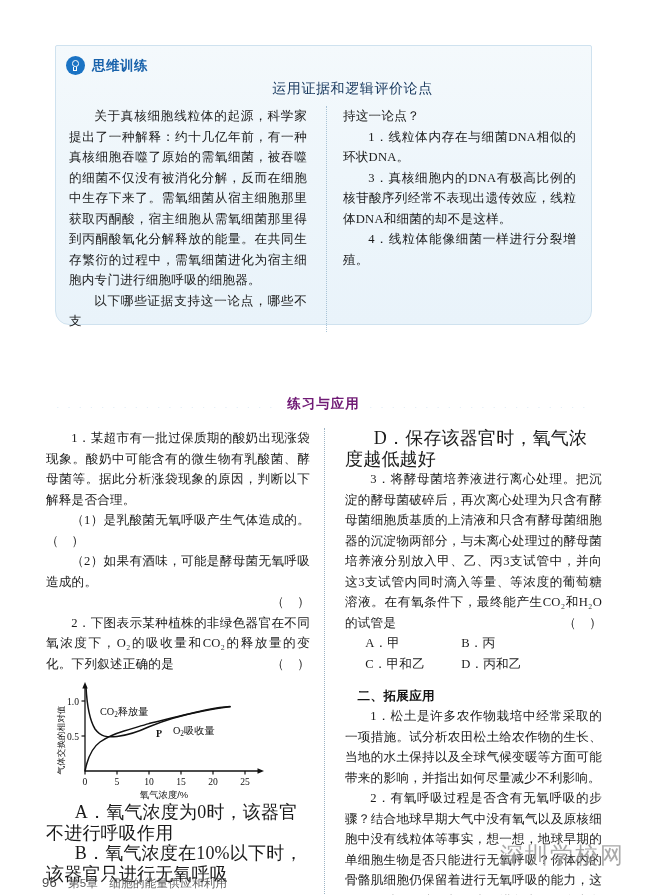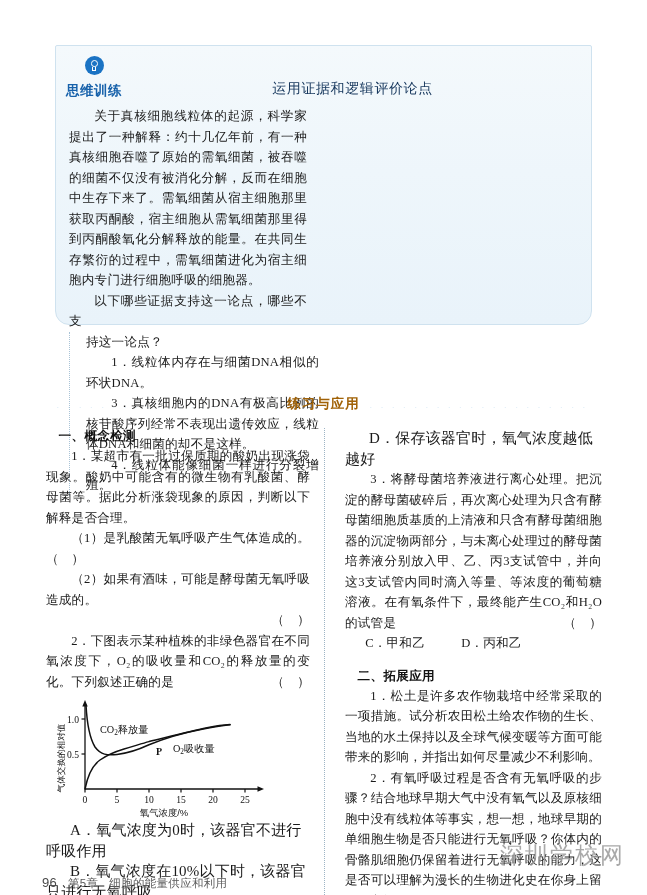--- a/index.html
+++ b/index.html
@@ -33,21 +33,20 @@
     border-radius: 2px 2px 14px 14px;
     box-sizing: border-box;
   }
   .callout-head {
     position: absolute;
     left: 10px;
     top: 10px;
     display: flex;
     align-items: center;
     gap: 7px;
-    flex-direction: column;
   }
   .bulb-icon {
     width: 19px;
     height: 19px;
     border-radius: 50%;
     background: #1a73c4;
     display: inline-block;
     position: relative;
     flex: none;
   }
@@ -93,22 +92,21 @@
     font-size: 14px;
     color: #15365c;
     letter-spacing: 0.6px;
   }
   .callout-body {
     position: absolute;
     left: 13px;
     top: 60px;
     right: 11px;
     display: flex;
-    gap: 0px;
-    flex-direction: column;
+    gap: 7px;
   }
   .callout-col {
     width: 250px;
     box-sizing: border-box;
   }
   .callout-col.left { padding-right: 12px; }
   .callout-col.right {
     padding-left: 16px;
     border-left: 1px dotted #a9c3d6;
   }
@@ -136,21 +134,21 @@
   }
   .wave {
     flex: 1 1 auto;
     height: 8px;
     overflow: hidden;
   }
   .ex-divider-title {
     font-family: "Liberation Sans", "DejaVu Sans", sans-serif;
     font-weight: bold;
     font-size: 13.5px;
-    color: #a16207;
+    color: #701a75;
     letter-spacing: 1px;
     white-space: nowrap;
   }
 
   .ex-body {
     position: absolute;
     left: 46px;
     top: 428px;
     width: 556px;
     display: flex;
@@ -167,21 +165,21 @@
   .sec-head {
     font-family: "Liberation Sans", "DejaVu Sans", sans-serif;
     font-weight: bold;
     font-size: 12.6px;
     color: #111;
     margin: 0 0 1px 0;
     text-indent: 1em;
     letter-spacing: 0.3px;
   }
   .opt {
-    font-size: 15px;
+    font-size: 18px;
     line-height: 20.5px;
     color: #1a1a1a;
     text-indent: 1.6em;
     margin: 0;
     letter-spacing: 0.2px;
   }
   .opt-row {
     display: flex;
     font-size: 12.6px;
     line-height: 20.5px;
@@ -260,21 +258,20 @@
     <div class="wave">
       <svg width="100%" height="8" viewBox="0 0 200 8" preserveAspectRatio="none" xmlns="http://www.w3.org/2000/svg">
         <path d="M0,4 Q2.5,0.5 5,4 T10,4 T15,4 T20,4 T25,4 T30,4 T35,4 T40,4 T45,4 T50,4 T55,4 T60,4 T65,4 T70,4 T75,4 T80,4 T85,4 T90,4 T95,4 T100,4 T105,4 T110,4 T115,4 T120,4 T125,4 T130,4 T135,4 T140,4 T145,4 T150,4 T155,4 T160,4 T165,4 T170,4 T175,4 T180,4 T185,4 T190,4 T195,4 T200,4" fill="none" stroke="#7fb4dd" stroke-width="0.9"></path>
       </svg>
     </div>
   </div>
 
   <div class="ex-body">
 
     <div class="ex-col left">
-      <p class="sec-head">一、概念检测</p>
       <p class="cn-p">1．某超市有一批过保质期的酸奶出现涨袋现象。酸奶中可能含有的微生物有乳酸菌、酵母菌等。据此分析涨袋现象的原因，判断以下解释是否合理。</p>
       <p class="cn-p">（1）是乳酸菌无氧呼吸产生气体造成的。（　）</p>
       <p class="cn-p">（2）如果有酒味，可能是酵母菌无氧呼吸造成的。</p>
       <p class="cn-p noindent" style="text-align:right;">（　）</p>
       <p class="cn-p">2．下图表示某种植株的非绿色器官在不同氧浓度下，O₂的吸收量和CO₂的释放量的变化。下列叙述正确的是</p>
       <p class="cn-p noindent" style="text-align:right;margin-top:-20.5px;">（　）</p>
 
       <div class="figure">
         <svg class="chart-svg" width="218" height="122" viewBox="0 0 218 122" xmlns="http://www.w3.org/2000/svg">
 
@@ -319,20 +316,24 @@
       <p class="opt">A．氧气浓度为0时，该器官不进行呼吸作用</p>
       <p class="opt">B．氧气浓度在10%以下时，该器官只进行无氧呼吸</p>
 
     </div>
 
     <div class="ex-col right">
       <p class="opt">D．保存该器官时，氧气浓度越低越好</p>
       <p class="cn-p">3．将酵母菌培养液进行离心处理。把沉淀的酵母菌破碎后，再次离心处理为只含有酵母菌细胞质基质的上清液和只含有酵母菌细胞器的沉淀物两部分，与未离心处理过的酵母菌培养液分别放入甲、乙、丙3支试管中，并向这3支试管内同时滴入等量、等浓度的葡萄糖溶液。在有氧条件下，最终能产生CO₂和H₂O的试管是</p>
       <p class="cn-p noindent" style="text-align:right;margin-top:-20.5px;">（　）</p>
       <div class="opt-row">
+        <span>A．甲</span>
+        <span>B．丙</span>
+      </div>
+      <div class="opt-row">
         <span>C．甲和乙</span>
         <span>D．丙和乙</span>
       </div>
       <div class="gap-m"></div>
       <p class="sec-head">二、拓展应用</p>
       <p class="cn-p">1．松土是许多农作物栽培中经常采取的一项措施。试分析农田松土给农作物的生长、当地的水土保持以及全球气候变暖等方面可能带来的影响，并指出如何尽量减少不利影响。</p>
       <p class="cn-p">2．有氧呼吸过程是否含有无氧呼吸的步骤？结合地球早期大气中没有氧气以及原核细胞中没有线粒体等事实，想一想，地球早期的单细胞生物是否只能进行无氧呼吸？你体内的骨骼肌细胞仍保留着进行无氧呼吸的能力，这是否可以理解为漫长的生物进化史在你身上留下的印记？</p>
     </div>
   </div>
 

